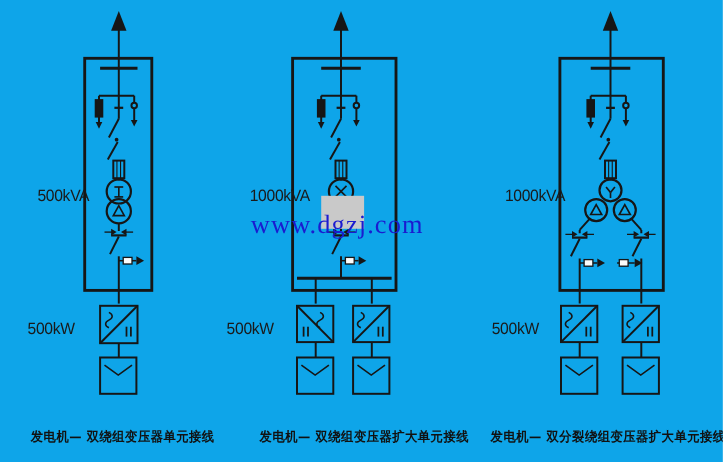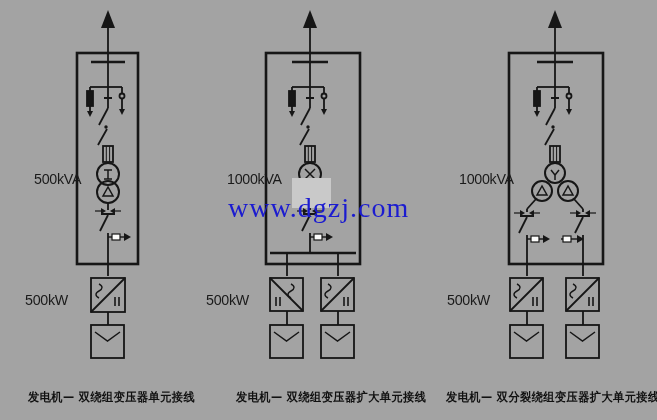--- a/index.html
+++ b/index.html
@@ -1,33 +1,33 @@
 <!DOCTYPE html>
 <html><head>
 <meta charset="utf-8">
 <style>
   html,body{margin:0;padding:0;}
   body{background:#e8e8e8;}
   .screen{
-    position:relative;width:657px;height:420px;background:#a3a3a3;
+    position:relative;width:657px;height:420px;background:#0ea5e9;
     overflow:hidden;font-family:"Liberation Sans",sans-serif;color:#161616;
   }
   svg{position:absolute;left:0;top:0;}
   .lbl{
     position:absolute;font-size:15px;letter-spacing:-0.3px;color:#1a1a1a;
     font-family:"Liberation Sans",sans-serif;transform:scaleX(.95);transform-origin:left top;
     white-space:nowrap;
   }
   .caption{
     position:absolute;top:389px;font-size:12px;font-weight:bold;color:#111;
     font-family:"DejaVu Sans",sans-serif;white-space:nowrap;
     transform:scaleX(.93);transform-origin:left top;letter-spacing:.5px;
   }
   .watermark{
-    position:absolute;left:228px;top:192px;font-size:28px;color:#1b1bd0;
+    position:absolute;left:228px;top:192px;font-size:24px;color:#1b1bd0;
     font-family:"Liberation Serif",serif;letter-spacing:1px;white-space:nowrap;
   }
   .grayback{position:absolute;left:292px;top:178px;width:39px;height:30px;background:#c9c9c9;}
 </style>
 </head>
 <body>
 
 <div class="screen">
 
 <svg width="657" height="420" viewBox="0 0 657 420" fill="none" stroke="#161616" stroke-width="1.8">

